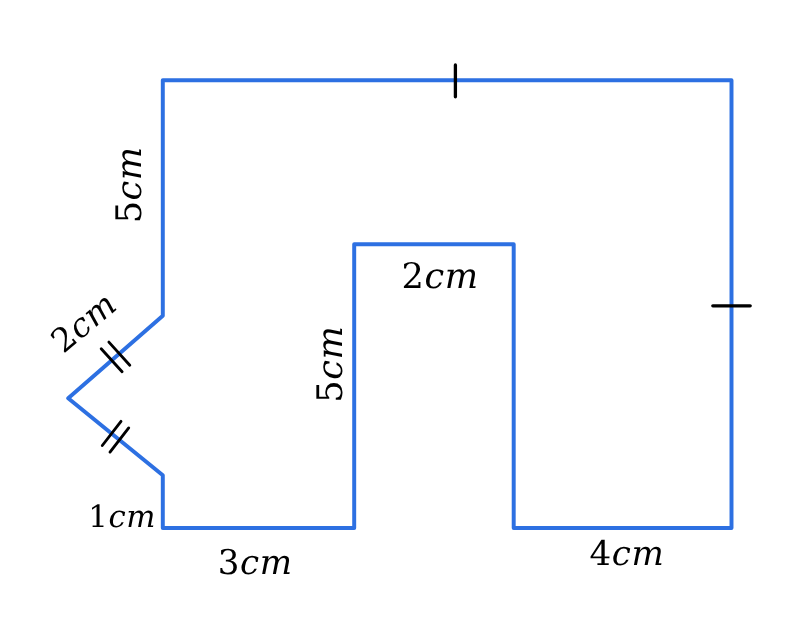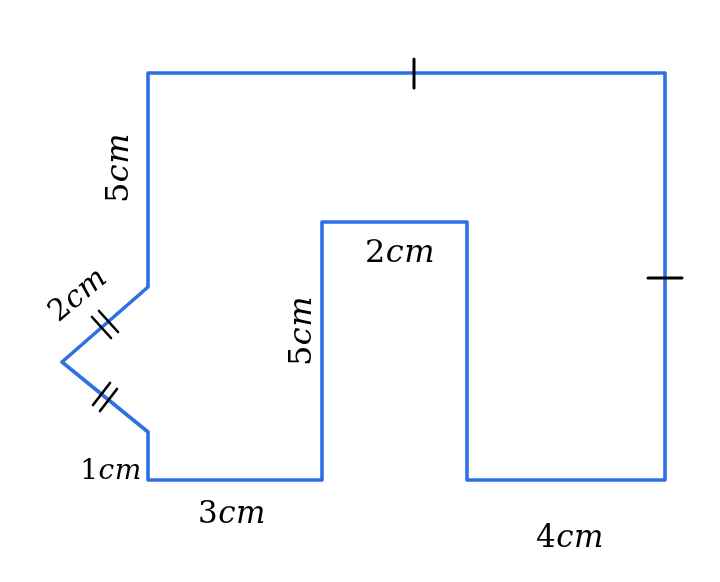--- a/index.html
+++ b/index.html
@@ -62,21 +62,21 @@
   }
   .rot-diag{
     transform:translate(-50%,-50%) rotate(-40deg);
   }
   #label-left-5cm   { left:117px; top:168px; font-size:32px; }
   #label-diag-2cm   { left:77px;  top:294px; font-size:30px; }
   #label-left-1cm   { left:111px; top:470px; font-size:28px; }
   #label-bottom-3cm { left:232px; top:512px; font-size:31px;text-align:center; }
   #label-notch-2cm  { left:400px; top:251px; font-size:32px; }
   #label-notch-5cm  { left:300px; top:331px; font-size:32px; }
-  #label-bottom-4cm { left:570px; top:536px; font-size:31px; }
+  #label-bottom-4cm { left:570px; top:504px; font-size:31px; }
 </style>
 </head>
 <body>
 
 <div class="page">
 
   <svg class="diagram-svg" viewBox="0 0 720 582" aria-hidden="true">
 
     <polygon class="shape-outline" points="148,73 665,73 665,480 467,480 467,222 322,222 322,480 148,480 148,432 62,362 148,287"></polygon>
 

